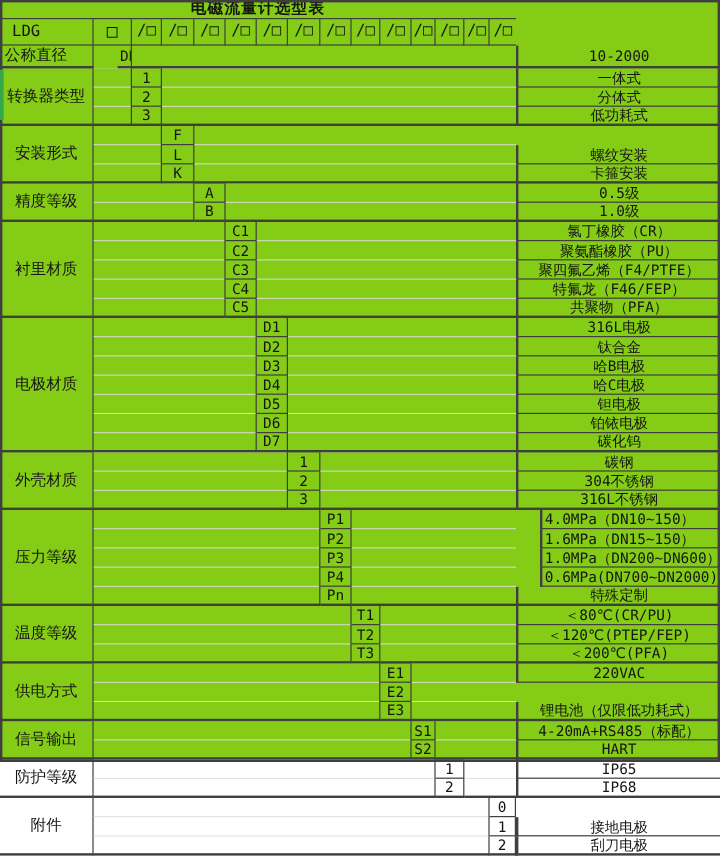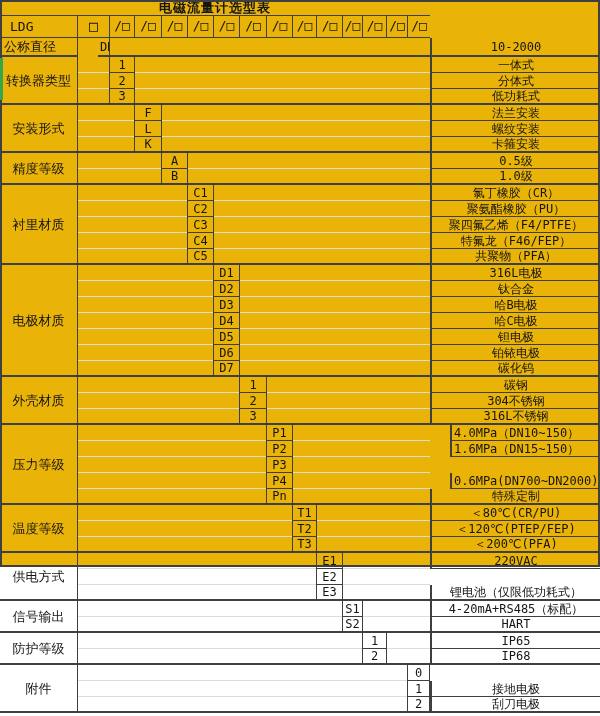--- a/index.html
+++ b/index.html
@@ -1,18 +1,18 @@
 <!DOCTYPE html>
 <html><head>
 <meta charset="utf-8">
 <style>
   html,body{margin:0;padding:0;background:#fff;}
   body{width:600px;height:716px;font-family:"DejaVu Sans Mono","DejaVu Sans",sans-serif;-webkit-font-smoothing:none;}
   #tbl{
-    position:relative;width:600px;height:567px;background:#eab308;
+    position:relative;width:600px;height:635px;background:#84cc16;
     display:grid;
     grid-template-columns:78px 32px 25px 27px 26px 26px 26px 27px 26px 24px 26px 20px 24px 21px 22px 170px;
     grid-template-rows:16px 22px 19px repeat(41,16px);
   }
   .frame{position:absolute;inset:0;border:2px solid #3f3f3f;pointer-events:none;z-index:4;}
   .green-mark{position:absolute;left:0;top:58px;width:3px;height:42px;background:#35a64a;z-index:5;}
   .c{display:flex;align-items:center;justify-content:center;font-size:12px;color:#151515;
      white-space:nowrap;overflow:hidden;box-sizing:border-box;line-height:1;}
   .title{border-bottom:1px solid #3f3f3f;font-size:13px;font-weight:700;letter-spacing:1px;}
   .fhead{border-left:2px solid #3f3f3f;border-bottom:1px solid #3f3f3f;font-size:13px;}
@@ -71,21 +71,20 @@
   <div class="c func" style="grid-area:4/16/5/17">一体式</div>
   <div class="c func" style="grid-area:5/16/6/17">分体式</div>
   <div class="c func bb2" style="grid-area:6/16/7/17">低功耗式</div>
 
   <div class="c lbl" style="grid-area:7/1/10/2">安装形式</div>
   <div class="c lfill" style="grid-area:7/2/10/4"></div>
   <div class="c code" style="grid-area:7/4/8/5">F</div>
   <div class="c code" style="grid-area:8/4/9/5">L</div>
   <div class="c code bb2" style="grid-area:9/4/10/5">K</div>
   <div class="c rfill" style="grid-area:7/5/10/16"></div>
-  <div class="c func" style="grid-area:7/16/8/17">法兰安装</div>
   <div class="c func" style="grid-area:8/16/9/17">螺纹安装</div>
   <div class="c lbl" style="grid-area:10/1/12/2">精度等级</div>
 
   <div class="c func bb2" style="grid-area:9/16/10/17">卡箍安装</div>
   <div class="c lfill" style="grid-area:10/2/12/5"></div>
   <div class="c code" style="grid-area:10/5/11/6">A</div>
   <div class="c code bb2" style="grid-area:11/5/12/6">B</div>
   <div class="c rfill" style="grid-area:10/6/12/16"></div>
   <div class="c func" style="grid-area:10/16/11/17">0.5级</div>
   <div class="c func bb2" style="grid-area:11/16/12/17">1.0级</div>
@@ -135,20 +134,21 @@
   <div class="c lbl" style="grid-area:27/1/32/2">压力等级</div>
   <div class="c lfill" style="grid-area:27/2/32/9"></div>
   <div class="c code" style="grid-area:27/9/28/10">P1</div>
   <div class="c code" style="grid-area:28/9/29/10">P2</div>
   <div class="c code" style="grid-area:29/9/30/10">P3</div>
   <div class="c code" style="grid-area:30/9/31/10">P4</div>
   <div class="c code bb2" style="grid-area:31/9/32/10">Pn</div>
   <div class="c rfill" style="grid-area:27/10/32/16"></div>
   <div class="c func fl" style="grid-area:27/16/28/17">4.0MPa（DN10~150）</div>
   <div class="c func fl" style="grid-area:28/16/29/17">1.6MPa（DN15~150）</div>
+  <div class="c func fl" style="grid-area:29/16/30/17">1.0MPa（DN200~DN600）</div>
   <div class="c func fl" style="grid-area:30/16/31/17">0.6MPa(DN700~DN2000)</div>
   <div class="c func bb2" style="grid-area:31/16/32/17">特殊定制</div>
 
   <div class="c lbl" style="grid-area:32/1/35/2">温度等级</div>
   <div class="c lfill" style="grid-area:32/2/35/10"></div>
   <div class="c code" style="grid-area:32/10/33/11">T1</div>
   <div class="c code" style="grid-area:33/10/34/11">T2</div>
   <div class="c code bb2" style="grid-area:34/10/35/11">T3</div>
   <div class="c rfill" style="grid-area:32/11/35/16"></div>
   <div class="c func" style="grid-area:32/16/33/17">＜80℃(CR/PU)</div>

